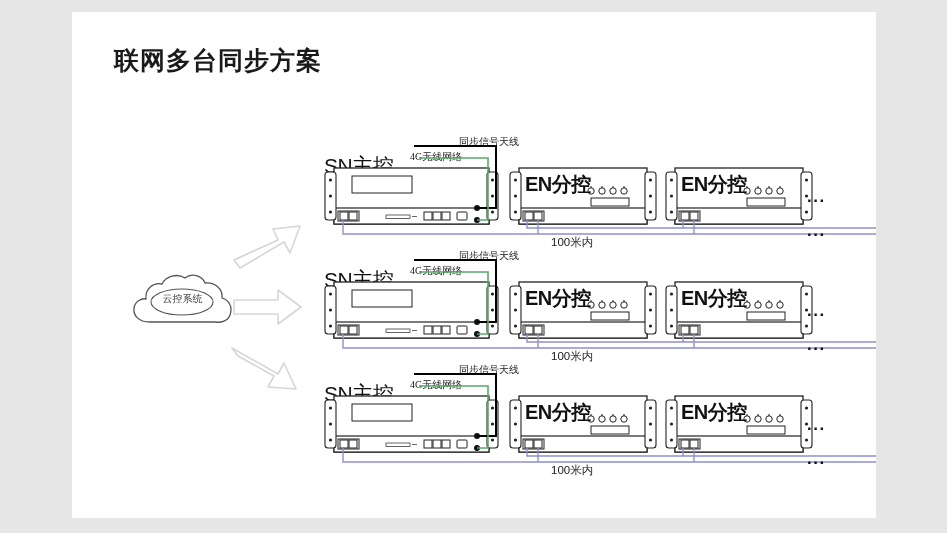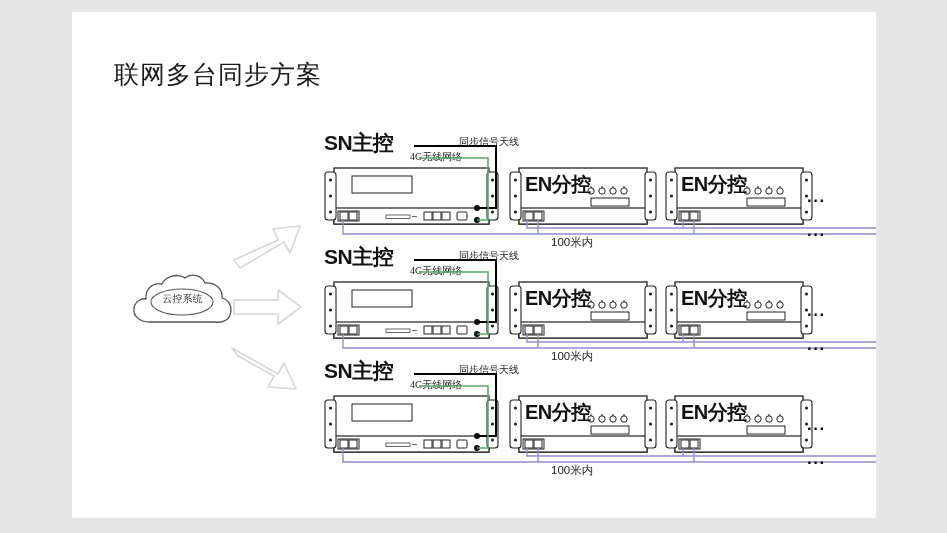--- a/index.html
+++ b/index.html
@@ -10,23 +10,23 @@
     overflow: hidden;
   }
   #slide {
     position: absolute;
     left: 72px; top: 12px;
     width: 804px; height: 506px;
     background: #ffffff;
   }
   #title {
     position: absolute;
-    left: 42px; top: 46px;
+    left: 42px; top: 32px;
     font-size: 25px;
-    font-weight: normal;
+    font-weight: bold;
     color: #1a1a1a;
     letter-spacing: 1px;
     white-space: nowrap;
   }
 
   
   #cloud-group {
     position: absolute;
     left: 58px; top: 258px;
     width: 105px; height: 62px;
@@ -47,22 +47,22 @@
 
   
   .row { position: absolute; left: 0; width: 804px; height: 120px; }
   .row.r1 { top: 114px; }
   .row.r2 { top: 228px; }
   .row.r3 { top: 342px; }
 
   
   .sn-label {
     position: absolute;
-    left: 252px; top: 3px;
-    font-size: 21px; font-weight: bold; color: #111;
+    left: 252px; top: 26px;
+    font-size: 21px; font-weight: normal; color: #111;
     white-space: nowrap;
     letter-spacing: -0.5px;
   }
   .ant-label-1, .ant-label-2 {
     position: absolute;
     font-family: "Liberation Serif", "DejaVu Serif", serif;
     color: #1a1a1a;
     white-space: nowrap;
   }
   .ant-label-1 { left: 341px; top: 9px;  font-size: 10px; padding-left: 46px; }

